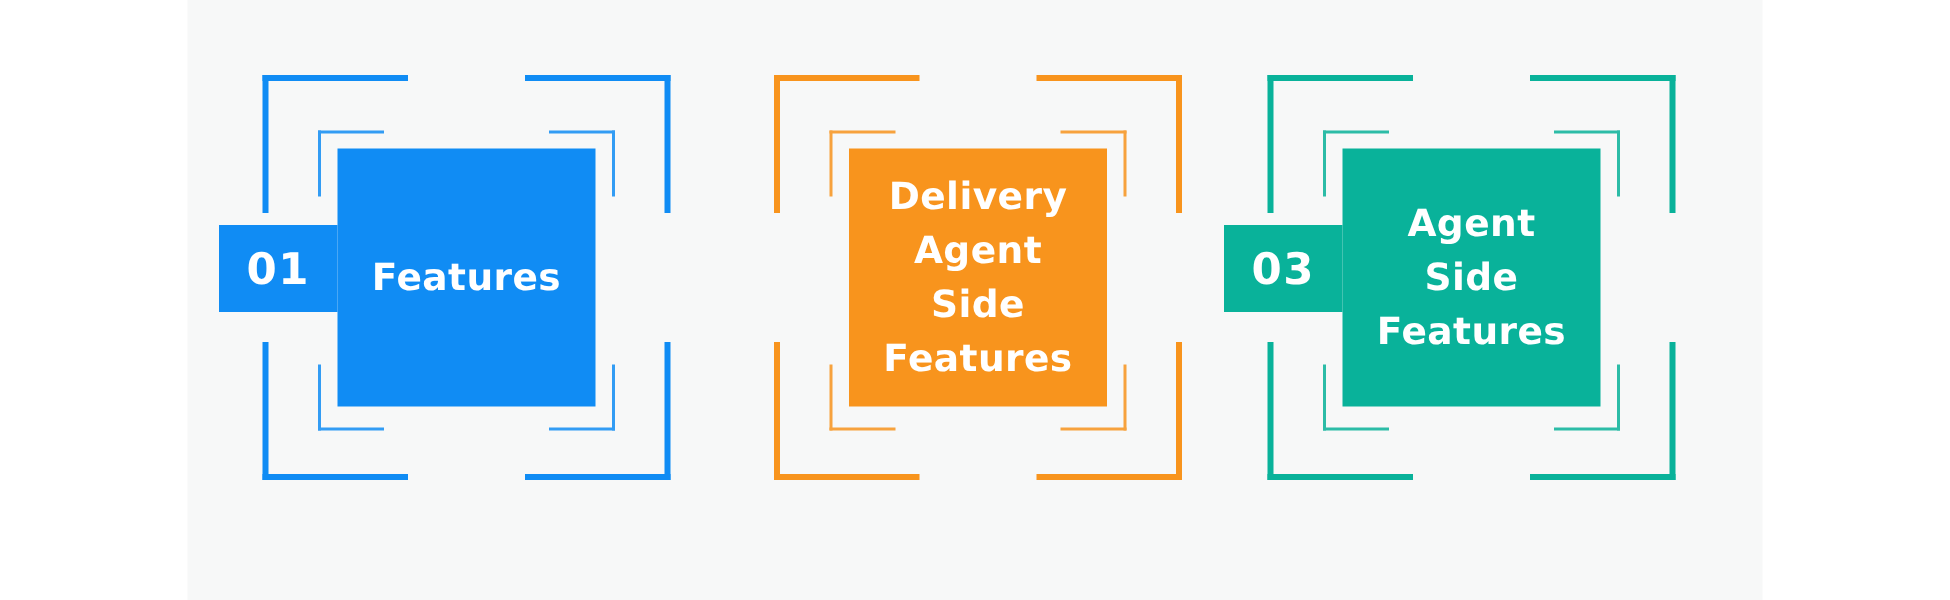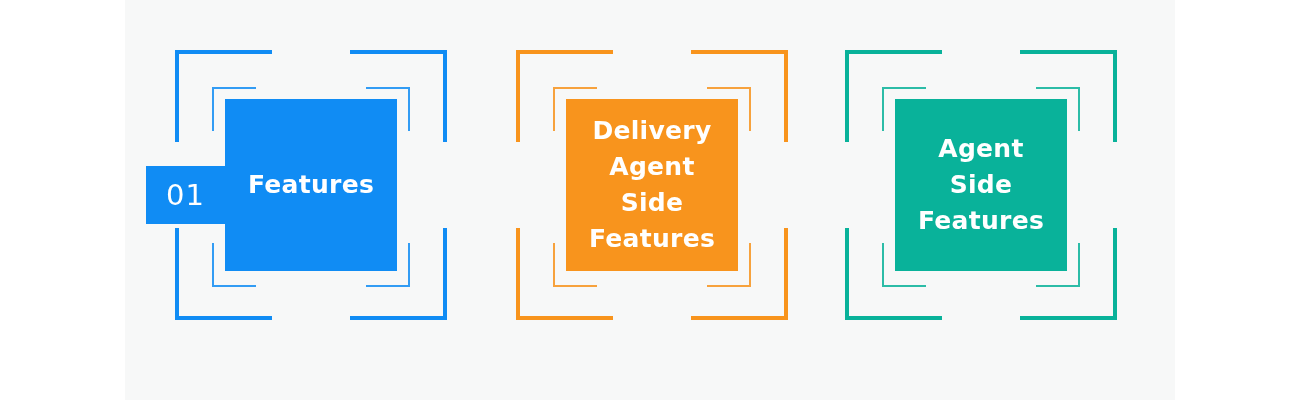--- a/index.html
+++ b/index.html
@@ -34,24 +34,24 @@
   .ic.br{bottom:33px;right:37px;border-bottom:2px solid var(--c);border-right:2px solid var(--c);}
 
   .sq{
     position:absolute;left:50px;top:49px;width:172px;height:172px;
     background:var(--c);
     display:flex;flex-direction:column;align-items:center;justify-content:center;
     color:#ffffff;text-align:center;
     font-size:25px;font-weight:600;line-height:36px;letter-spacing:.3px;
   }
   .badge{
-    position:absolute;left:-29px;top:116px;width:79px;height:58px;
+    position:absolute;left:-29px;top:100px;width:79px;height:58px;
     background:var(--c);color:#ffffff;
     display:flex;align-items:center;justify-content:center;
-    font-size:29px;font-weight:400;letter-spacing:1px;
+    font-size:29px;font-weight:700;letter-spacing:1px;
   }
 </style>
 </head>
 <body>
 
 <div class="panel"></div>
 
 <div class="card card-1" style="--c: #108CF4;">
   <div class="oc tl"></div>
   <div class="oc tr"></div>
@@ -91,13 +91,14 @@
   <div class="oc br"></div>
   <div class="ic tl"></div>
   <div class="ic tr"></div>
   <div class="ic bl"></div>
   <div class="ic br"></div>
   <div class="sq">
     <span>Agent</span>
     <span>Side</span>
     <span>Features</span>
   </div>
+  <div class="badge">03</div>
 </div>
 
 </body></html>

